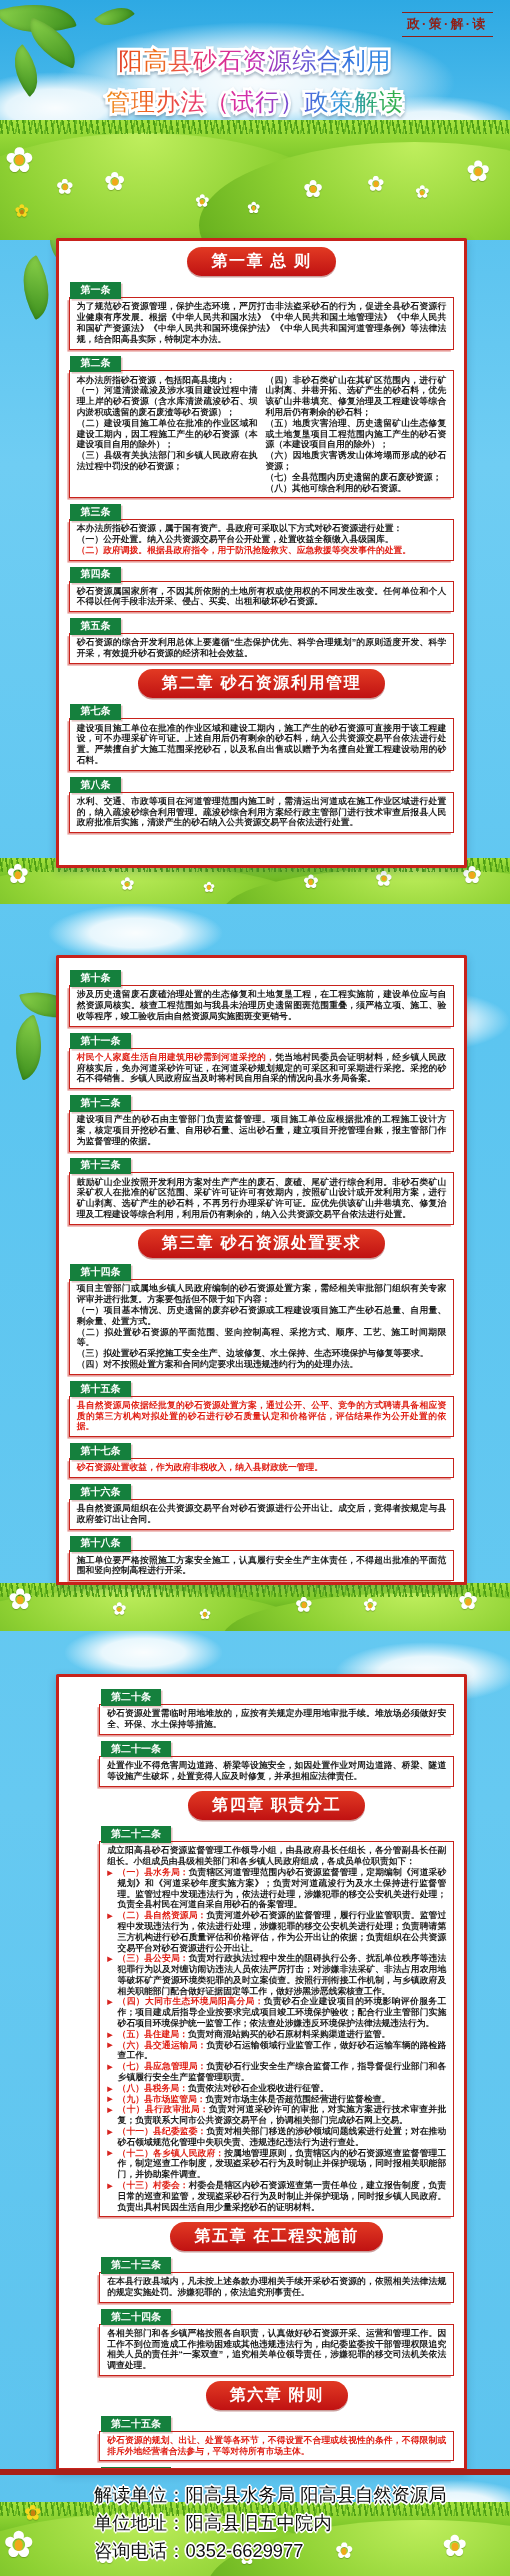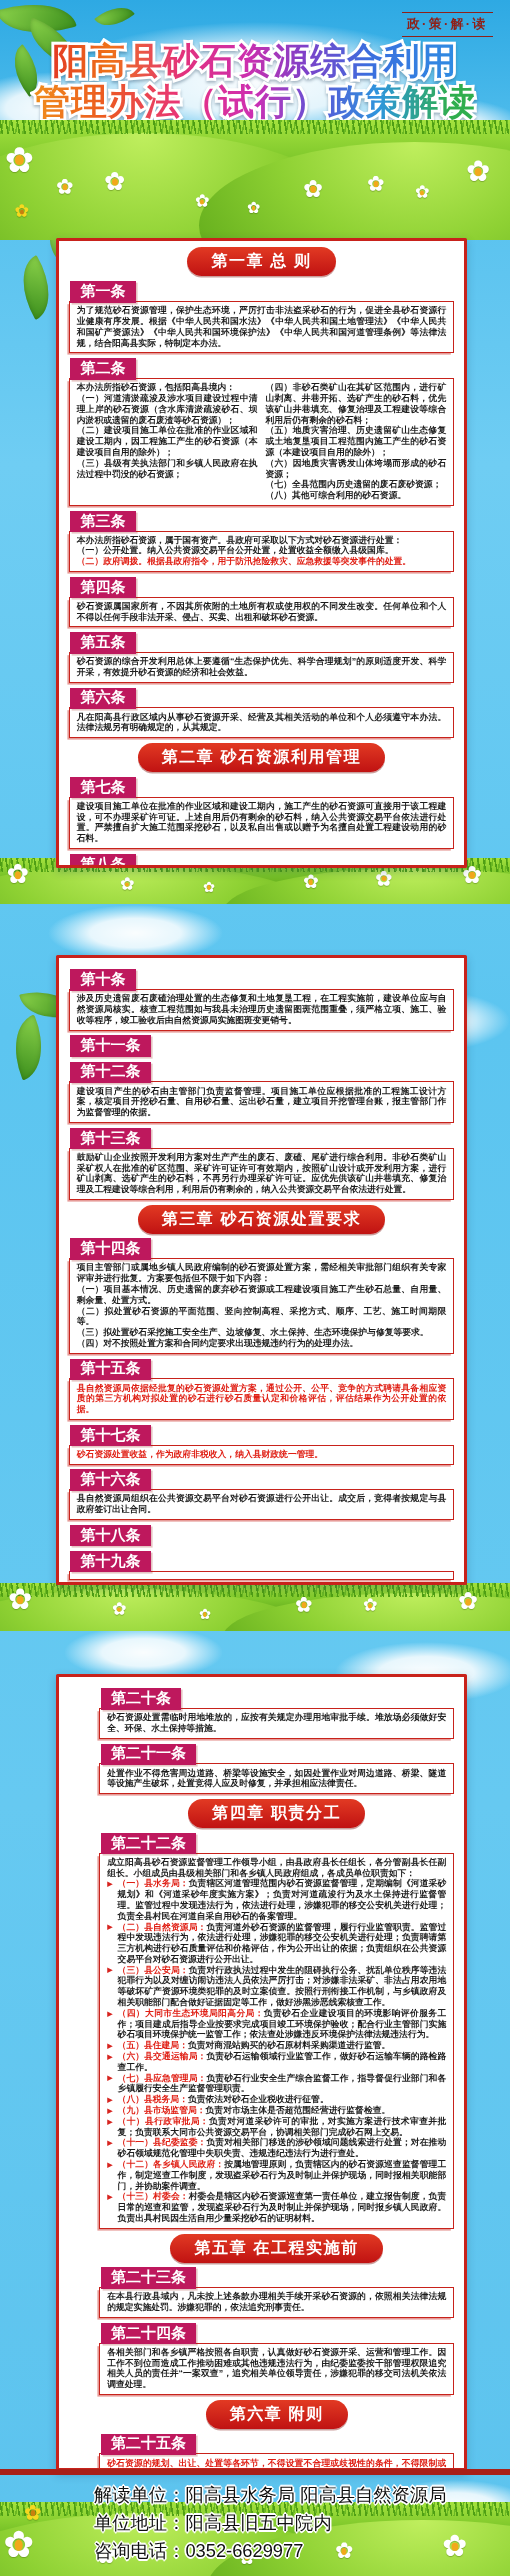--- a/index.html
+++ b/index.html
@@ -6,21 +6,21 @@
   body{font-family:"Liberation Sans","DejaVu Sans",sans-serif;}
   .poster{position:relative;width:510px;height:2576px;overflow:hidden;
     background:linear-gradient(180deg,#2ea9e3 0%,#55c0ee 6%,#6fcdf3 18%,#5cc5f0 40%,#66c9f1 70%,#5cc3ee 100%);}
   
   .cloud{position:absolute;background:radial-gradient(closest-side,rgba(255,255,255,.97) 0%,rgba(255,255,255,.85) 52%,rgba(255,255,255,0) 100%);border-radius:50%;pointer-events:none;}
   
   .corner-badge{position:absolute;top:12px;right:17.5px;color:#8f2018;font-weight:bold;font-size:12.8px;letter-spacing:2.4px;
     border-top:1.6px solid #8f2018;border-bottom:1.6px solid #8f2018;padding:3.2px 4.8px;}
   
   .title{position:absolute;top:40px;left:0;width:510px;text-align:center;}
-  .t-line{position:relative;height:41px;line-height:41px;font-size:36px;font-weight:700;letter-spacing:0.8px;filter:drop-shadow(0 2.4px 1.6px rgba(30,60,90,.35));}
+  .t-line{position:relative;height:41px;line-height:41px;font-size:24px;font-weight:400;letter-spacing:0.8px;filter:drop-shadow(0 2.4px 1.6px rgba(30,60,90,.35));}
   .t-line .back{position:absolute;left:50%;transform:translateX(-50%);white-space:nowrap;color:#fff;-webkit-text-stroke:5.6px #fff;}
   .t-line .front{position:absolute;left:50%;transform:translateX(-50%);white-space:nowrap;color:transparent;-webkit-background-clip:text;background-clip:text;}
   .l1 .front{background-image:linear-gradient(90deg,#e33b25 0%,#ef7218 14%,#e3317c 32%,#cc2fae 48%,#8040c8 62%,#3b6ede 78%,#2f8ce2 100%);-webkit-background-clip:text;background-clip:text;}
   .l2 .front{background-image:linear-gradient(90deg,#f08d1c 0%,#ec5a20 16%,#e8327e 34%,#cc2fb4 50%,#5a54d8 64%,#2e96dc 78%,#2fae4e 94%);-webkit-background-clip:text;background-clip:text;}
   
   .grass-band{position:absolute;left:0;width:510px;overflow:hidden;}
   .gb-body{position:absolute;left:0;top:0;right:0;bottom:0;background:linear-gradient(180deg,#a4e23e 0%,#7cc62a 35%,#569f16 75%,#47910e 100%);}
   .gb-hill{position:absolute;border-radius:50%;background:radial-gradient(ellipse at 50% 0%,#c0ef5e 0%,#8ed133 45%,#63ad1c 85%);}
   .gb-fringe{position:absolute;top:0;left:0;width:100%;height:14.4px;
     background:repeating-linear-gradient(80deg,transparent 0 1.6px,#4f9f14 1.6px 3.2px,transparent 3.2px 5.6px),
@@ -34,21 +34,21 @@
   .panel{position:absolute;left:56px;width:411px;background:#fff;border:3.2px solid #c8221b;border-radius:1.6px;
     padding:6.4px 9.6px 6.4px;box-sizing:border-box;overflow:hidden;box-shadow:0 3.2px 8px rgba(20,60,90,.25);}
   .panel-1{top:238px;height:630px;}
   .panel-2{top:955px;height:630px;}
   .panel-3{top:1674px;height:797px;padding-left:40px;}
   .chapter-row{text-align:center;margin:4.8px 0 2.4px;}
   .chapter-row:first-child{margin-top:0;}
   .chapter-pill{display:inline-block;background:linear-gradient(180deg,#e23a23,#c01212);color:#fff;font-weight:bold;
     font-size:16px;letter-spacing:1.6px;padding:4px 24px;border-radius:19px;box-shadow:0 1.6px 0 rgba(120,10,5,.4);}
   .article{margin-top:4.8px;}
-  .article-label{display:inline-block;background:#be185d;color:#fff;font-size:15px;font-weight:bold;
+  .article-label{display:inline-block;background:#15803d;color:#fff;font-size:10px;font-weight:bold;
     padding:0.8px 10.4px 1.6px;margin-left:1.6px;position:relative;z-index:2;box-shadow:1.6px 1.6px 0 rgba(150,20,15,.25);}
   .article-box{border:1.6px solid #c8221b;background:#fff;padding:3.2px 7.2px 4px;margin-top:-1.6px;
     box-shadow:-2.4px 2.4px 0 -0.8px rgba(200,34,27,.45);}
   .art-p{margin:0;font-size:8.8px;line-height:10.8px;color:#1d1d1d;text-align:justify;font-weight:600;}
   .art-p .red{color:#e01f14;}
   .art-p.arrow{position:relative;padding-left:10.4px;}
   .arrow-marker{position:absolute;left:0;top:0.8px;color:#d7231e;font-size:7.2px;}
   .cols{display:flex;gap:8px;}
   .col{flex:1;}
   
@@ -163,36 +163,35 @@
           <p class="art-p"><span>本办法所指砂石资源，属于国有资产。县政府可采取以下方式对砂石资源进行处置：</span></p>
           <p class="art-p"><span>（一）公开处置。纳入公共资源交易平台公开处置，处置收益全额缴入县级国库。</span></p>
           <p class="art-p"><span class="red">（二）政府调拨。根据县政府指令，用于防汛抢险救灾、应急救援等突发事件的处置。</span></p>
         </div></div>
       <div class="article"><div class="article-label">第四条</div><div class="article-box">
           <p class="art-p"><span>砂石资源属国家所有，不因其所依附的土地所有权或使用权的不同发生改变。任何单位和个人不得以任何手段非法开采、侵占、买卖、出租和破坏砂石资源。</span></p>
         </div></div>
       <div class="article"><div class="article-label">第五条</div><div class="article-box">
           <p class="art-p"><span>砂石资源的综合开发利用总体上要遵循“生态保护优先、科学合理规划”的原则适度开发、科学开采，有效提升砂石资源的经济和社会效益。</span></p>
         </div></div>
-      <div class="article"><div class="article-label">第六条</div><div class="article-box">
-          <p class="art-p"><span>凡在阳高县行政区域内从事砂石资源开采、经营及其相关活动的单位和个人必须遵守本办法。法律法规另有明确规定的，从其规定。</span></p>
-        </div></div>
       <div class="chapter-row"><div class="chapter-pill">第二章 砂石资源利用管理</div></div>
       <div class="article"><div class="article-label">第七条</div><div class="article-box">
           <p class="art-p"><span>建设项目施工单位在批准的作业区域和建设工期内，施工产生的砂石资源可直接用于该工程建设，可不办理采矿许可证。上述自用后仍有剩余的砂石料，纳入公共资源交易平台依法进行处置。严禁擅自扩大施工范围采挖砂石，以及私自出售或以赠予为名擅自处置工程建设动用的砂石料。</span></p>
         </div></div>
       <div class="article"><div class="article-label">第八条</div><div class="article-box">
           <p class="art-p"><span>水利、交通、市政等项目在河道管理范围内施工时，需清运出河道或在施工作业区域进行处置的，纳入疏浚砂综合利用管理。疏浚砂综合利用方案经行政主管部门进行技术审查后报县人民政府批准后实施，清淤产生的砂石纳入公共资源交易平台依法进行处置。</span></p>
         </div></div>
     </section>
   <section class="panel panel-2" id="panel-1">
       <div class="article"><div class="article-label">第十条</div><div class="article-box">
           <p class="art-p"><span>涉及历史遗留废石废碴治理处置的生态修复和土地复垦工程，在工程实施前，建设单位应与自然资源局核实。核查工程范围如与我县未治理历史遗留图斑范围重叠，须严格立项、施工、验收等程序，竣工验收后由自然资源局实施图斑变更销号。</span></p>
         </div></div>
-      <div class="article"><div class="article-label">第十一条</div></div>
+      <div class="article"><div class="article-label">第十一条</div><div class="article-box">
+          <p class="art-p"><span class="red">村民个人家庭生活自用建筑用砂需到河道采挖的，</span><span>凭当地村民委员会证明材料，经乡镇人民政府核实后，免办河道采砂许可证，在河道采砂规划规定的可采区和可采期进行采挖。采挖的砂石不得销售。乡镇人民政府应当及时将村民自用自采的情况向县水务局备案。</span></p>
+        </div></div>
       <div class="article"><div class="article-label">第十二条</div><div class="article-box">
           <p class="art-p"><span>建设项目产生的砂石由主管部门负责监督管理。项目施工单位应根据批准的工程施工设计方案，核定项目开挖砂石量、自用砂石量、运出砂石量，建立项目开挖管理台账，报主管部门作为监督管理的依据。</span></p>
         </div></div>
       <div class="article"><div class="article-label">第十三条</div><div class="article-box">
           <p class="art-p"><span>鼓励矿山企业按照开发利用方案对生产产生的废石、废碴、尾矿进行综合利用。非砂石类矿山采矿权人在批准的矿区范围、采矿许可证许可有效期内，按照矿山设计或开发利用方案，进行矿山剥离、选矿产生的砂石料，不再另行办理采矿许可证。应优先供该矿山井巷填充、修复治理及工程建设等综合利用，利用后仍有剩余的，纳入公共资源交易平台依法进行处置。</span></p>
         </div></div>
       <div class="chapter-row"><div class="chapter-pill">第三章 砂石资源处置要求</div></div>
       <div class="article"><div class="article-label">第十四条</div><div class="article-box">
           <p class="art-p"><span>项目主管部门或属地乡镇人民政府编制的砂石资源处置方案，需经相关审批部门组织有关专家评审并进行批复。方案要包括但不限于如下内容：</span></p>
           <p class="art-p"><span>（一）项目基本情况、历史遗留的废弃砂石资源或工程建设项目施工产生砂石总量、自用量、剩余量、处置方式。</span></p>
@@ -202,21 +201,23 @@
         </div></div>
       <div class="article"><div class="article-label">第十五条</div><div class="article-box">
           <p class="art-p"><span class="red">县自然资源局依据经批复的砂石资源处置方案，通过公开、公平、竞争的方式聘请具备相应资质的第三方机构对拟处置的砂石进行砂石质量认定和价格评估，评估结果作为公开处置的依据。</span></p>
         </div></div>
       <div class="article"><div class="article-label">第十七条</div><div class="article-box">
           <p class="art-p"><span class="red">砂石资源处置收益，作为政府非税收入，纳入县财政统一管理。</span></p>
         </div></div>
       <div class="article"><div class="article-label">第十六条</div><div class="article-box">
           <p class="art-p"><span>县自然资源局组织在公共资源交易平台对砂石资源进行公开出让。成交后，竞得者按规定与县政府签订出让合同。</span></p>
         </div></div>
-      <div class="article"><div class="article-label">第十八条</div></div>
+      <div class="article"><div class="article-label">第十八条</div><div class="article-box">
+          <p class="art-p"><span>施工单位要严格按照施工方案安全施工，认真履行安全生产主体责任，不得超出批准的平面范围和竖向控制高程进行开采。</span></p>
+        </div></div>
       <div class="article"><div class="article-label">第十九条</div><div class="article-box"></div></div>
     </section>
   <section class="panel panel-3" id="panel-2">
       <div class="article"><div class="article-label">第二十条</div><div class="article-box">
           <p class="art-p"><span>砂石资源处置需临时用地堆放的，应按有关规定办理用地审批手续。堆放场必须做好安全、环保、水土保持等措施。</span></p>
         </div></div>
       <div class="article"><div class="article-label">第二十一条</div><div class="article-box">
           <p class="art-p"><span>处置作业不得危害周边道路、桥梁等设施安全，如因处置作业对周边道路、桥梁、隧道等设施产生破坏，处置竞得人应及时修复，并承担相应法律责任。</span></p>
         </div></div>
       <div class="chapter-row"><div class="chapter-pill">第四章 职责分工</div></div>

